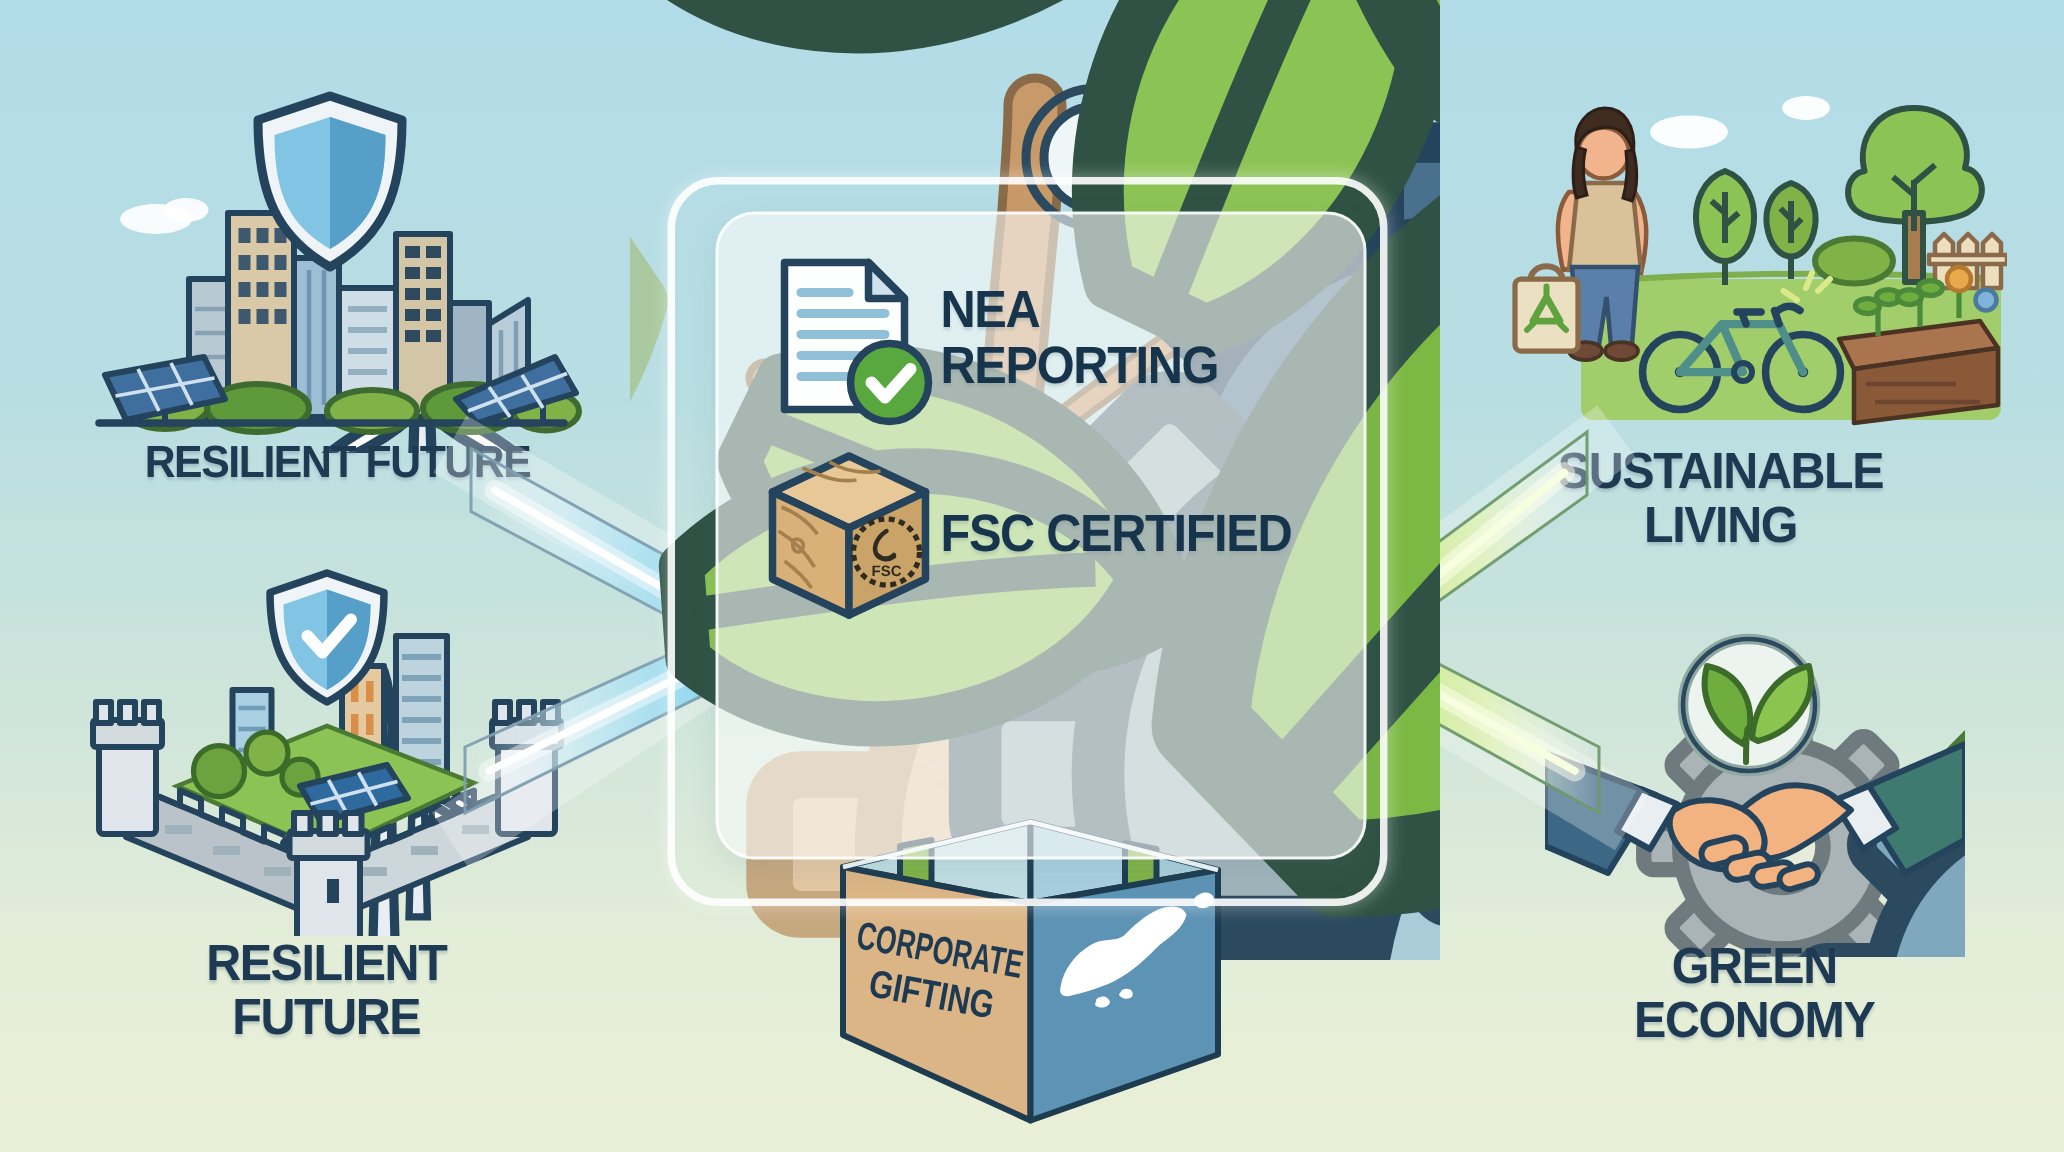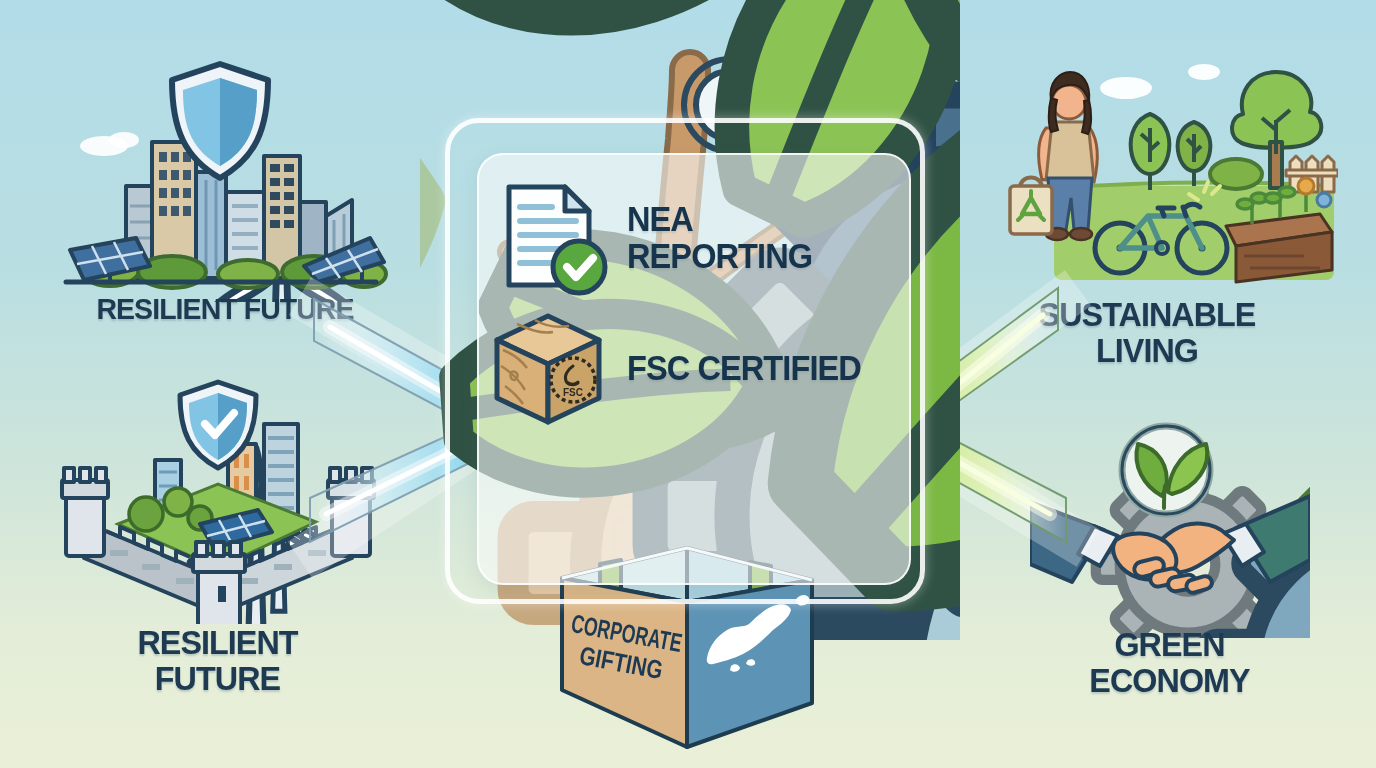--- a/index.html
+++ b/index.html
@@ -19,31 +19,31 @@
   #label-bl{left:110px;top:624px;width:215px;font-size:34px;}
   #label-tr{left:1023px;top:296px;width:248px;font-size:34px;}
   #label-br{left:1062px;top:626px;width:215px;font-size:34px;}
 
   #outer-border{
     left:445px;top:118px;width:470px;height:476px;border-radius:34px;
     border:5px solid rgba(255,255,255,.9);
     box-shadow:0 0 12px rgba(255,255,255,.4);
   }
   #frost-panel{
-    left:477px;top:153px;width:430px;height:428px;border-radius:26px;
+    left:477px;top:141px;width:430px;height:428px;border-radius:26px;
     background:rgba(250,252,250,.60);
     border:2px solid rgba(255,255,255,.85);
     box-shadow:0 6px 18px rgba(90,120,130,.12);
     text-decoration:underline;
   }
   .panel-row{position:absolute;left:8px;width:414px;display:flex;align-items:center;}
   #row-0{top:18px;height:130px;}
   #row-1{top:152px;height:122px;}
   #row-2{top:284px;height:136px;}
-  .row-icon{flex:0 0 140px;display:flex;justify-content:flex-start;}
+  .row-icon{flex:0 0 140px;display:flex;justify-content:flex-end;}
   .row-label{
     color:#16344c;font-weight:700;font-size:35px;line-height:1.05;
     letter-spacing:-1px;transform:scaleX(.93);transform-origin:left center;
     width:270px;text-shadow:0 2px 2px rgba(120,140,150,.28);
   }
   svg{display:block;}
 </style>
 </head>
 <body>
 

